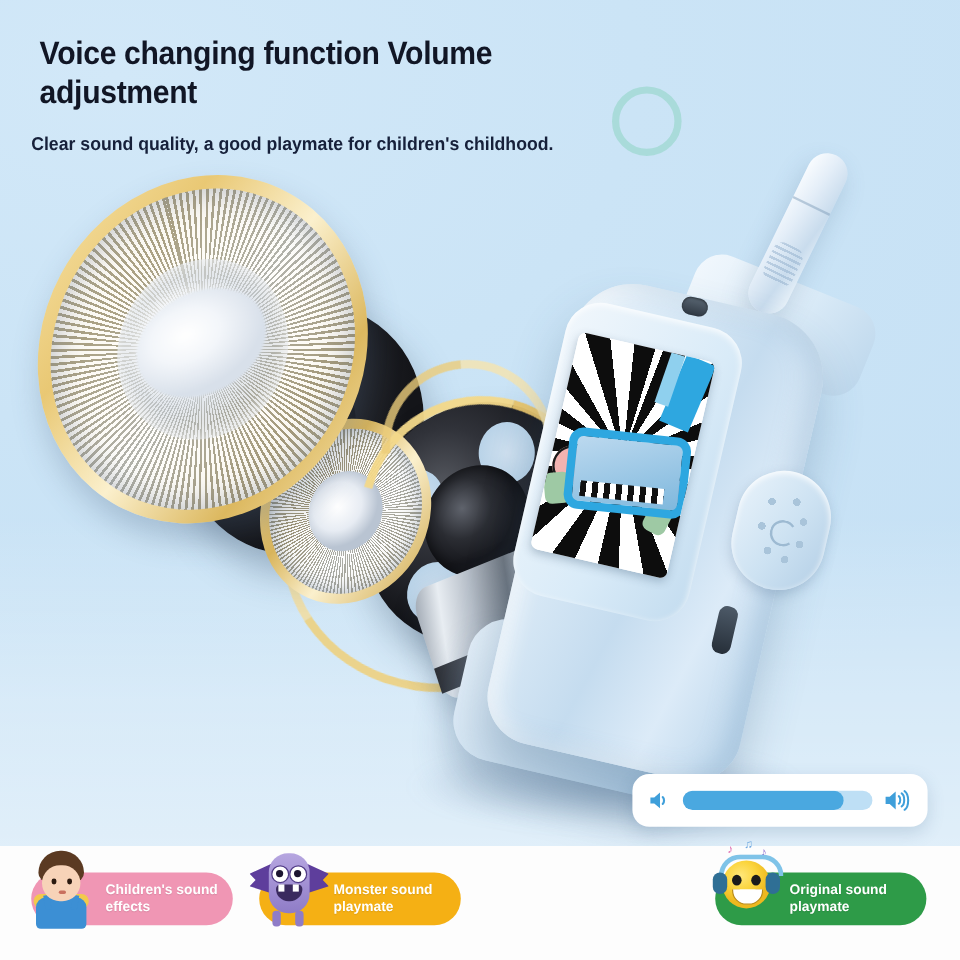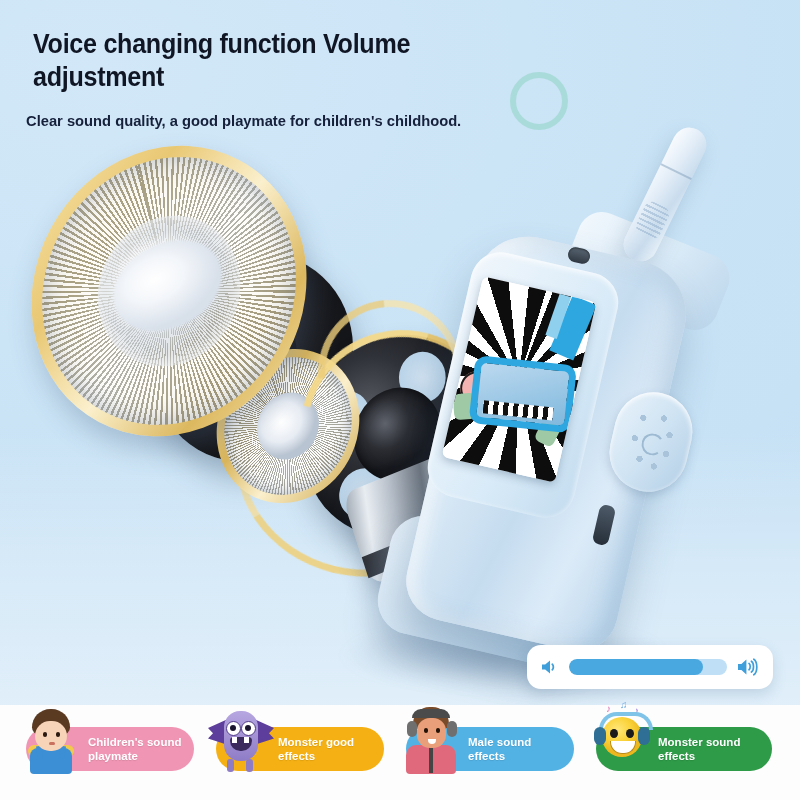--- a/index.html
+++ b/index.html
@@ -516,67 +516,52 @@
         <div class="shirt"></div>
         <div class="body"></div>
         <div class="strapL"></div>
         <div class="strapR"></div>
         <div class="hair"></div>
         <div class="face"></div>
         <div class="eye e1"></div>
         <div class="eye e2"></div>
         <div class="mouth"></div>
       </div>
-      <span class="chip-label">Children's sound playmate</span>
+      <span class="chip-label">Children's sound effects</span>
     </div>
 
     <div class="chip chip-monster">
       <div class="avatar av-mon">
         <div class="wingL"></div>
         <div class="wingR"></div>
         <div class="body"></div>
         <div class="mouth"></div>
         <div class="tooth t1"></div>
         <div class="tooth t2"></div>
         <div class="eyeball b1"></div>
         <div class="eyeball b2"></div>
         <div class="pupil p1"></div>
         <div class="pupil p2"></div>
         <div class="legL"></div>
         <div class="legR"></div>
       </div>
-      <span class="chip-label">Monster good effects</span>
-    </div>
-
-    <div class="chip chip-male">
-      <div class="avatar av-male">
-        <div class="jacket"></div>
-        <div class="zip"></div>
-        <div class="hair"></div>
-        <div class="face"></div>
-        <div class="eye e1"></div>
-        <div class="eye e2"></div>
-        <div class="mouth"></div>
-        <div class="band"></div>
-        <div class="cupL"></div>
-        <div class="cupR"></div>
-      </div>
-      <span class="chip-label">Male sound effects</span>
-    </div>
+      <span class="chip-label">Monster sound playmate</span>
+    </div>
+
 
     <div class="chip chip-orig">
       <div class="avatar av-emo">
         <span class="note n1">♪</span>
         <span class="note n2">♫</span>
         <span class="note n3">♪</span>
         <div class="face"></div>
         <div class="eye e1"></div>
         <div class="eye e2"></div>
         <div class="smile"></div>
         <div class="band"></div>
         <div class="cupL"></div>
         <div class="cupR"></div>
       </div>
-      <span class="chip-label">Monster sound effects</span>
+      <span class="chip-label">Original sound playmate</span>
     </div>
 
   </div>
 </div>
 
 </body></html>

